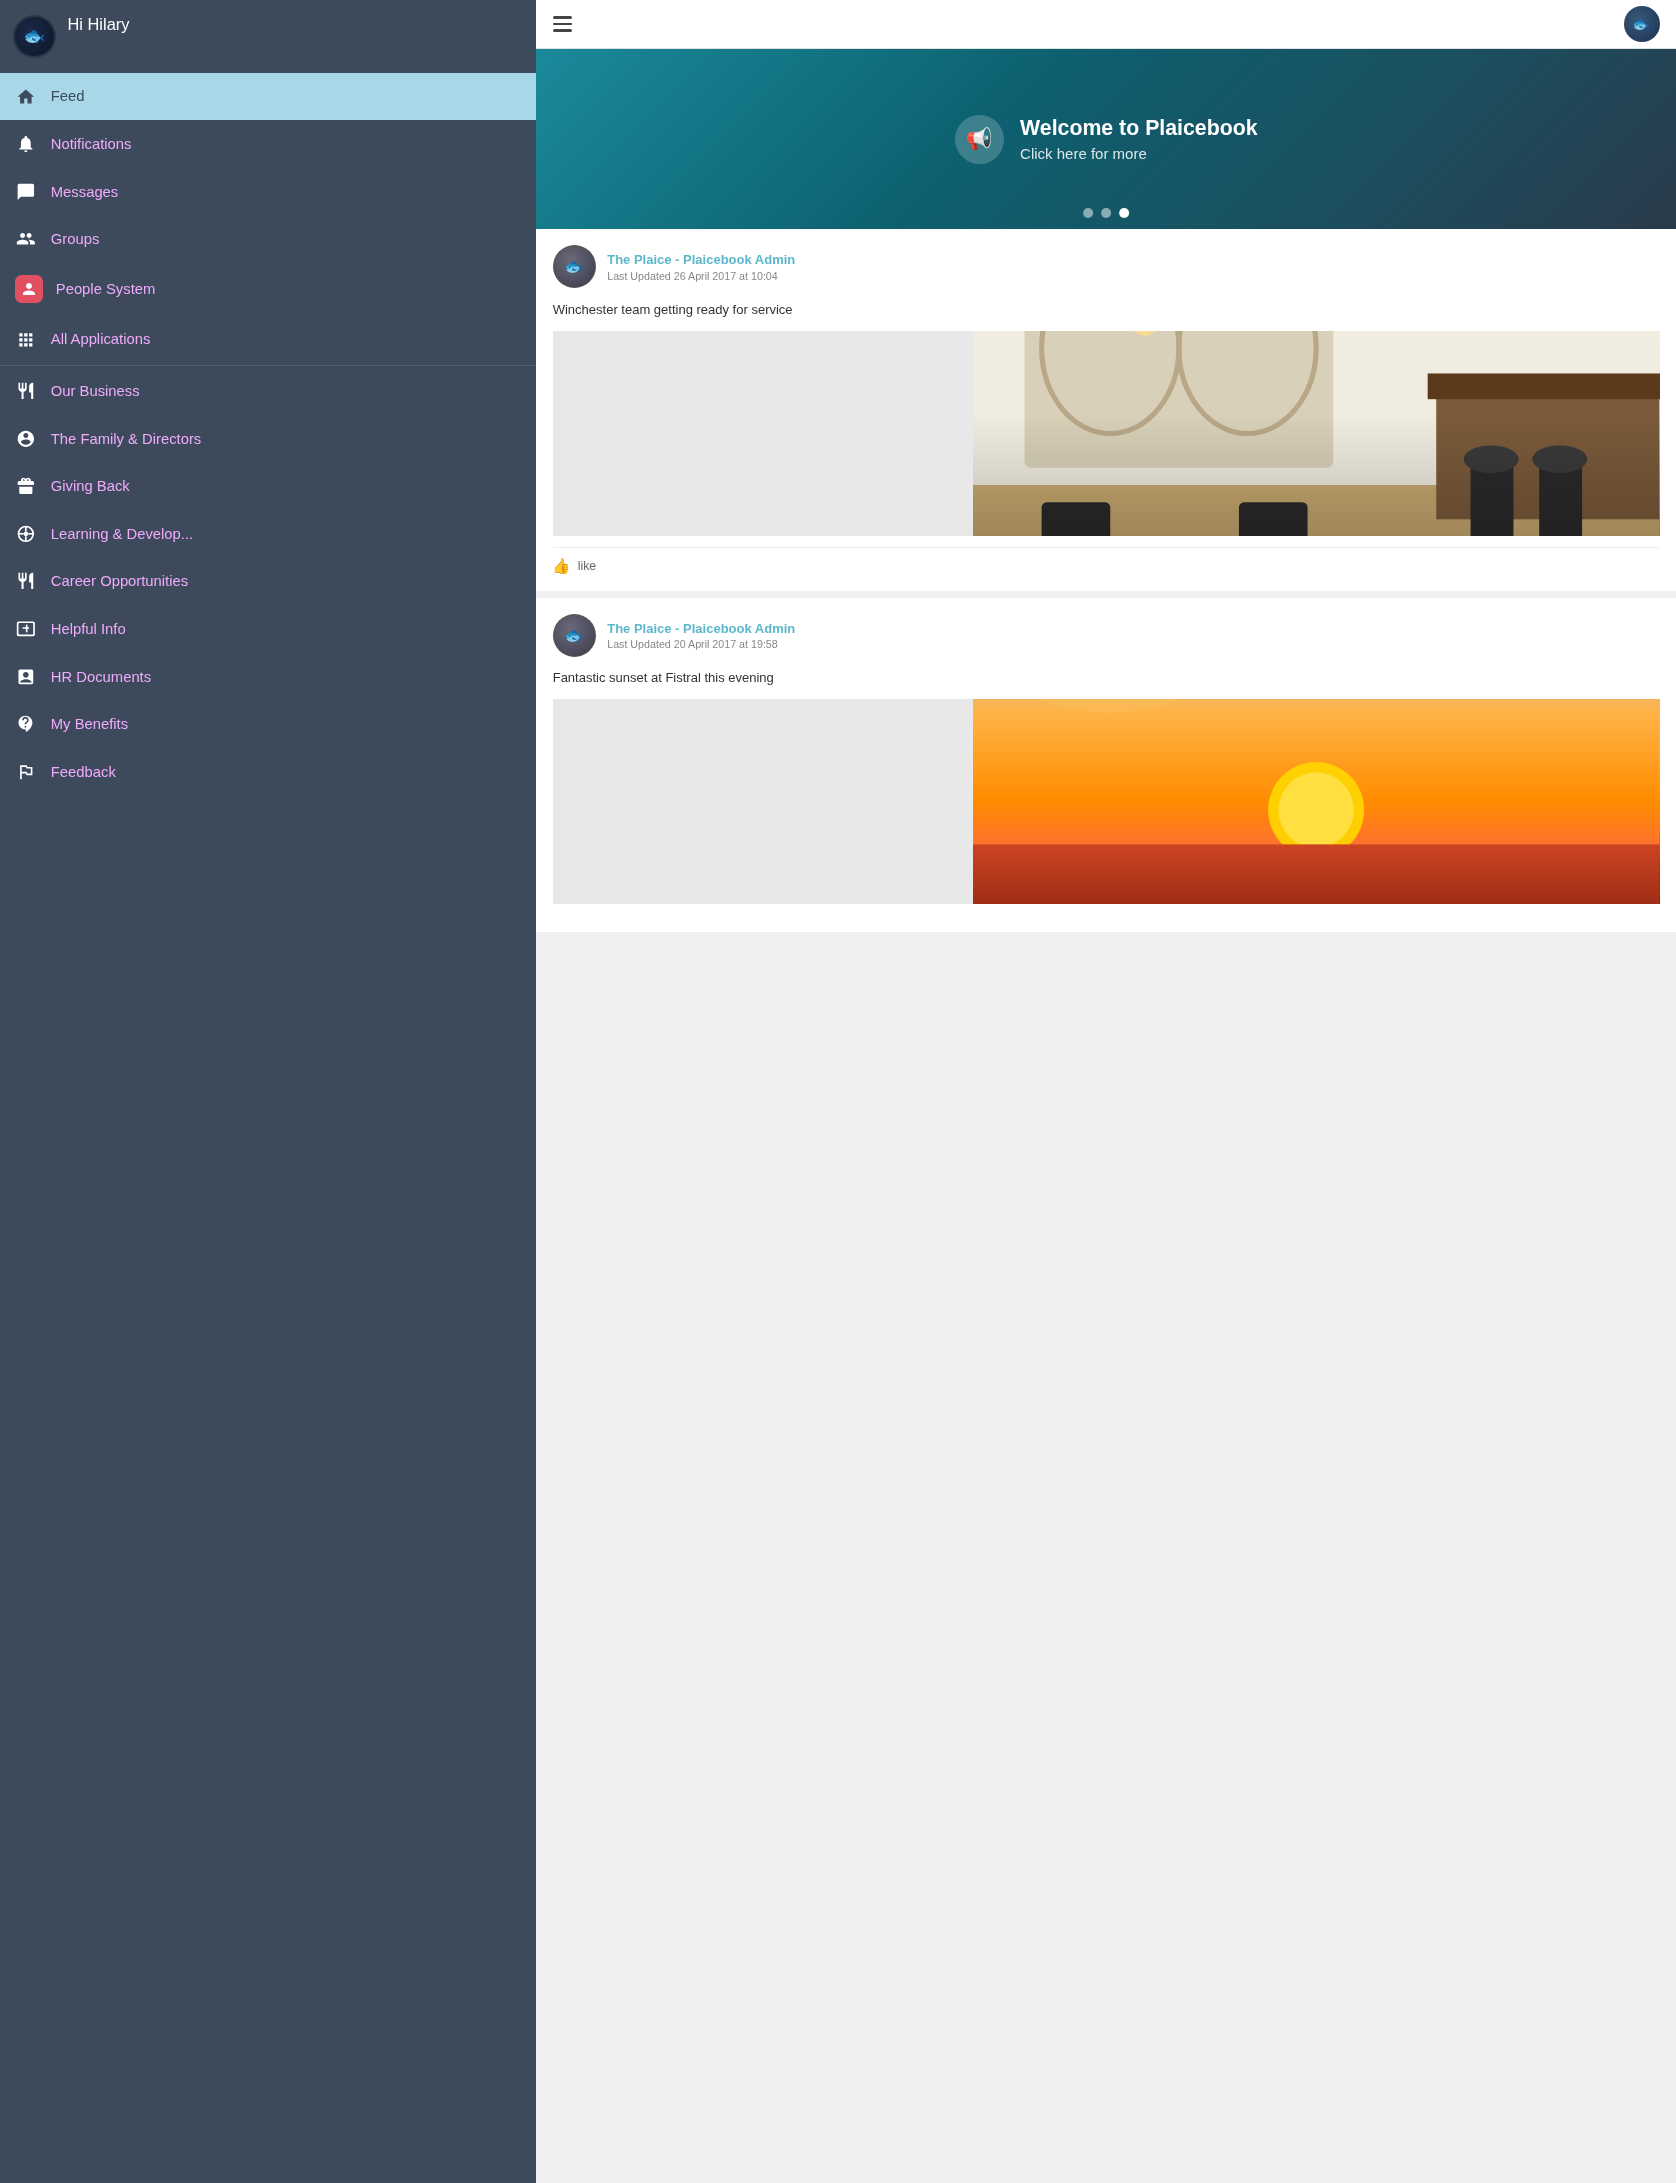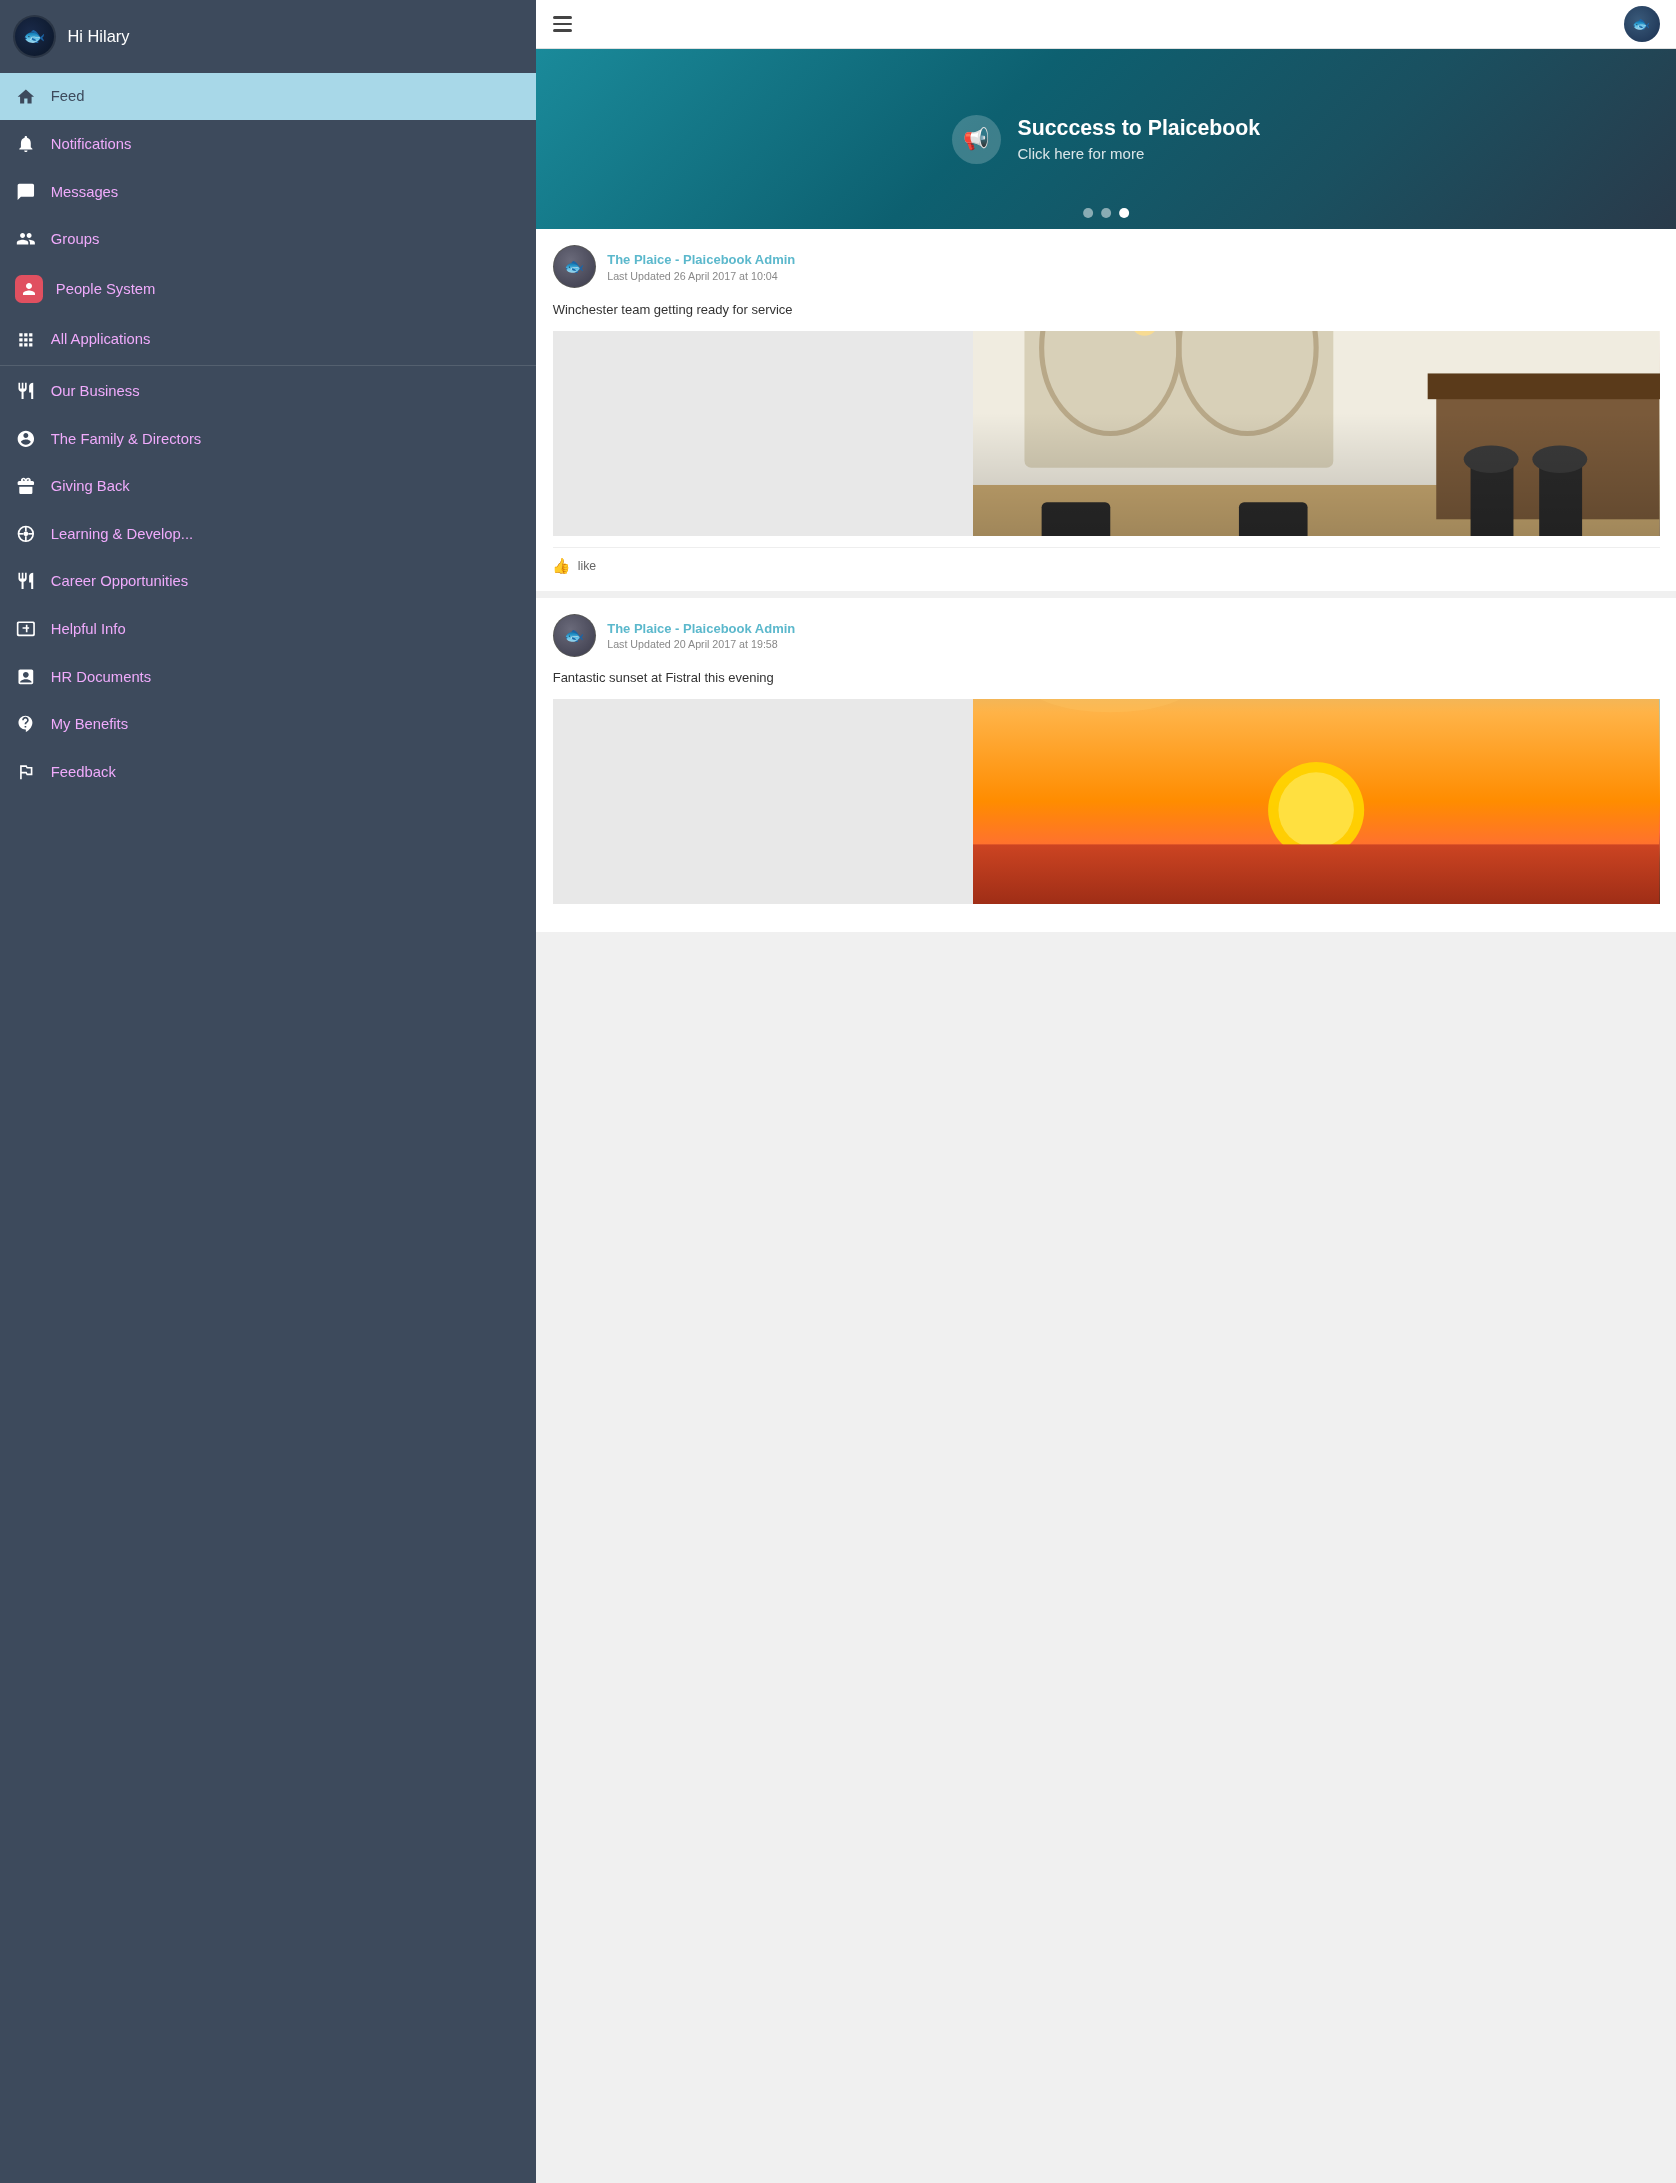--- a/index.html
+++ b/index.html
@@ -16,21 +16,21 @@
       width: 32%;
       min-width: 180px;
       background: #3d4a5c;
       display: flex;
       flex-direction: column;
       min-height: 100vh;
     }
 
     .sidebar-header {
       display: flex;
-      align-items: center;
+      align-items: flex-start;
       padding: 14.8px 13px;
       background: #3d4a5c;
       gap: 11.5px;
     }
 
     .avatar {
       width: 43px;
       height: 43px;
       border-radius: 50%;
       background: #2a3545;
@@ -549,21 +549,21 @@
     </div>
     <div class="topbar-logo">
       🐟
     </div>
   </div>
 
   <div class="banner">
     <div class="banner-content">
       <div class="banner-megaphone">📢</div>
       <div class="banner-text">
-        <div class="banner-title">Succcess to Plaicebook</div>
+        <div class="banner-title">Welcome to Plaicebook</div>
         <div class="banner-subtitle">Click here for more</div>
       </div>
     </div>
     <div class="banner-dots">
       <div class="dot"></div>
       <div class="dot"></div>
       <div class="dot active"></div>
     </div>
   </div>
 

